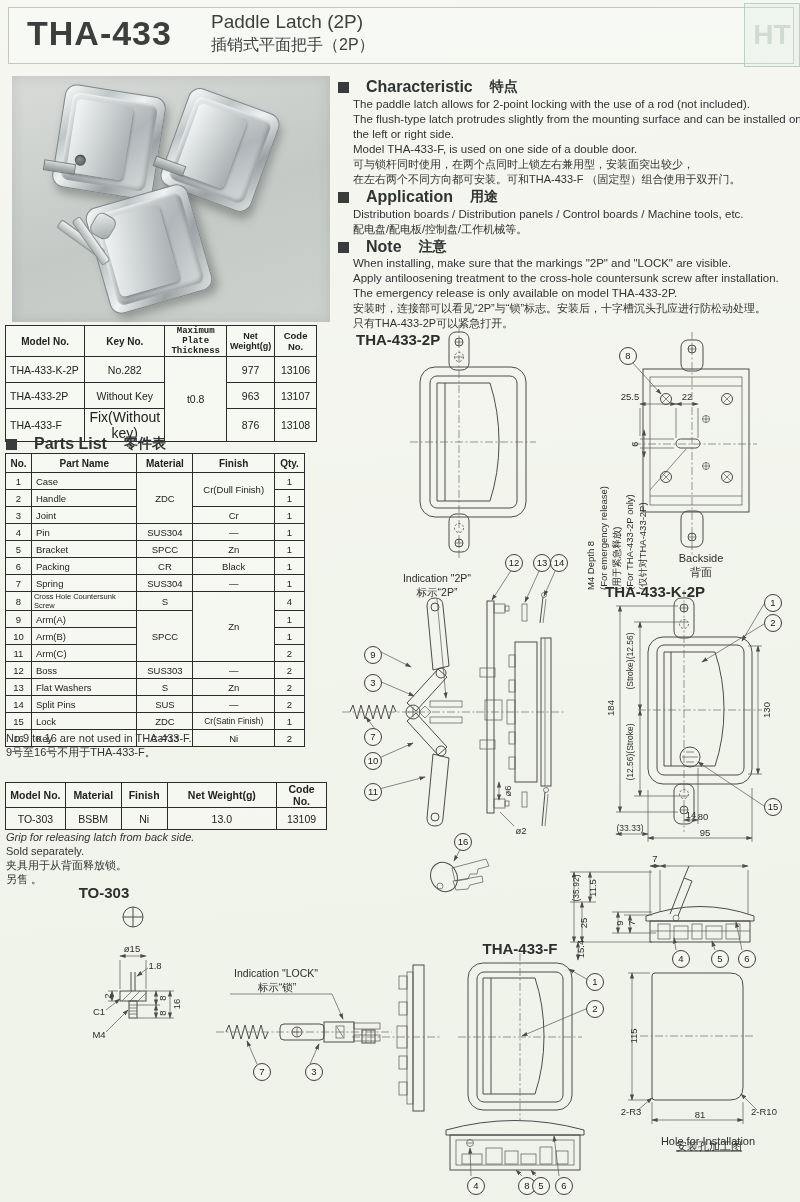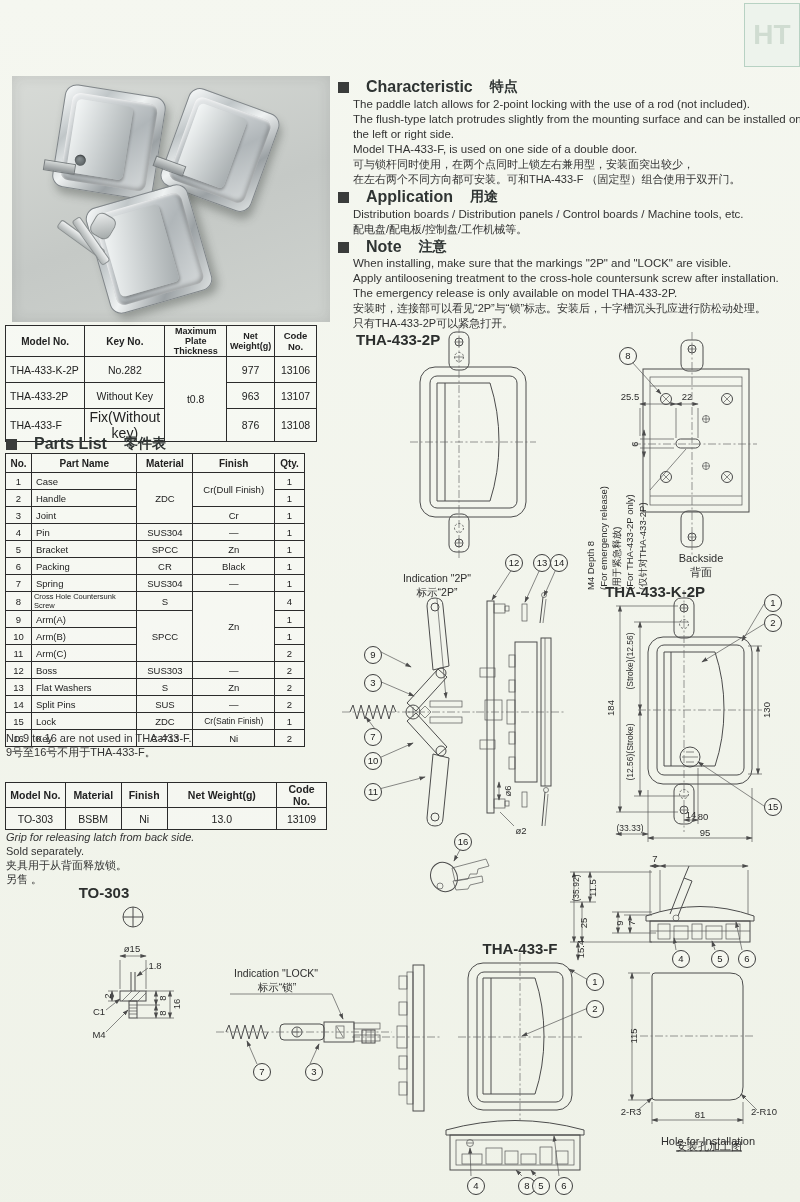--- a/index.html
+++ b/index.html
@@ -56,20 +56,25 @@
   .dlabel.ctr{transform:translateX(-50%);}
   .ind{position:absolute;font-size:10.5px;color:#2d2d2d;white-space:nowrap;transform:translateX(-50%);}
   .m4block{position:absolute;left:532px;top:472px;width:170px;height:66px;transform:rotate(-90deg);font-size:9.5px;line-height:13px;color:#2d2d2d;}
   .bal{position:absolute;width:16px;height:16px;border:1px solid #3e3e3e;border-radius:50%;background:rgba(245,247,240,.9);font-size:9.5px;line-height:16px;text-align:center;color:#222;}
 </style>
 </head>
 <body>
 
 <div class="page">
 
+  <div class="hdr">
+    <div class="hdr-model">THA-433</div>
+    <div class="hdr-en">Paddle Latch (2P)</div>
+    <div class="hdr-cn">插销式平面把手（2P）</div>
+  </div>
   <div class="corner">HT</div>
 
   <div class="photo">
     <div class="latch" style="left:46px;top:14px;width:102px;height:104px;transform:rotate(9deg);">
       <div class="latch-body"></div>
       <div class="latch-face"></div>
       <div class="latch-pad"></div>
       <div class="keyhole"></div>
       <div class="bolt"></div>
     </div>
@@ -131,21 +136,21 @@
         <col style="width:80px">
         <col style="width:80px">
         <col style="width:62px">
         <col style="width:48px">
         <col style="width:42px">
       </colgroup>
     <tbody>
         <tr>
       <th>Model No.</th>
       <th>Key No.</th>
-      <th style="font-size:9px;">Maximum Plate Thickness</th>
+      <th style="font-size:9px;font-family:Liberation Mono, monospace;">Maximum Plate Thickness</th>
       <th style="font-size:9px;">Net Weight(g)</th>
       <th style="font-size:9.5px;">Code No.</th>
     </tr>
     <tr>
       <td class="left">THA-433-K-2P</td>
       <td>No.282</td>
       <td rowspan="3">t0.8</td>
       <td>977</td>
       <td>13106</td>
     </tr>

